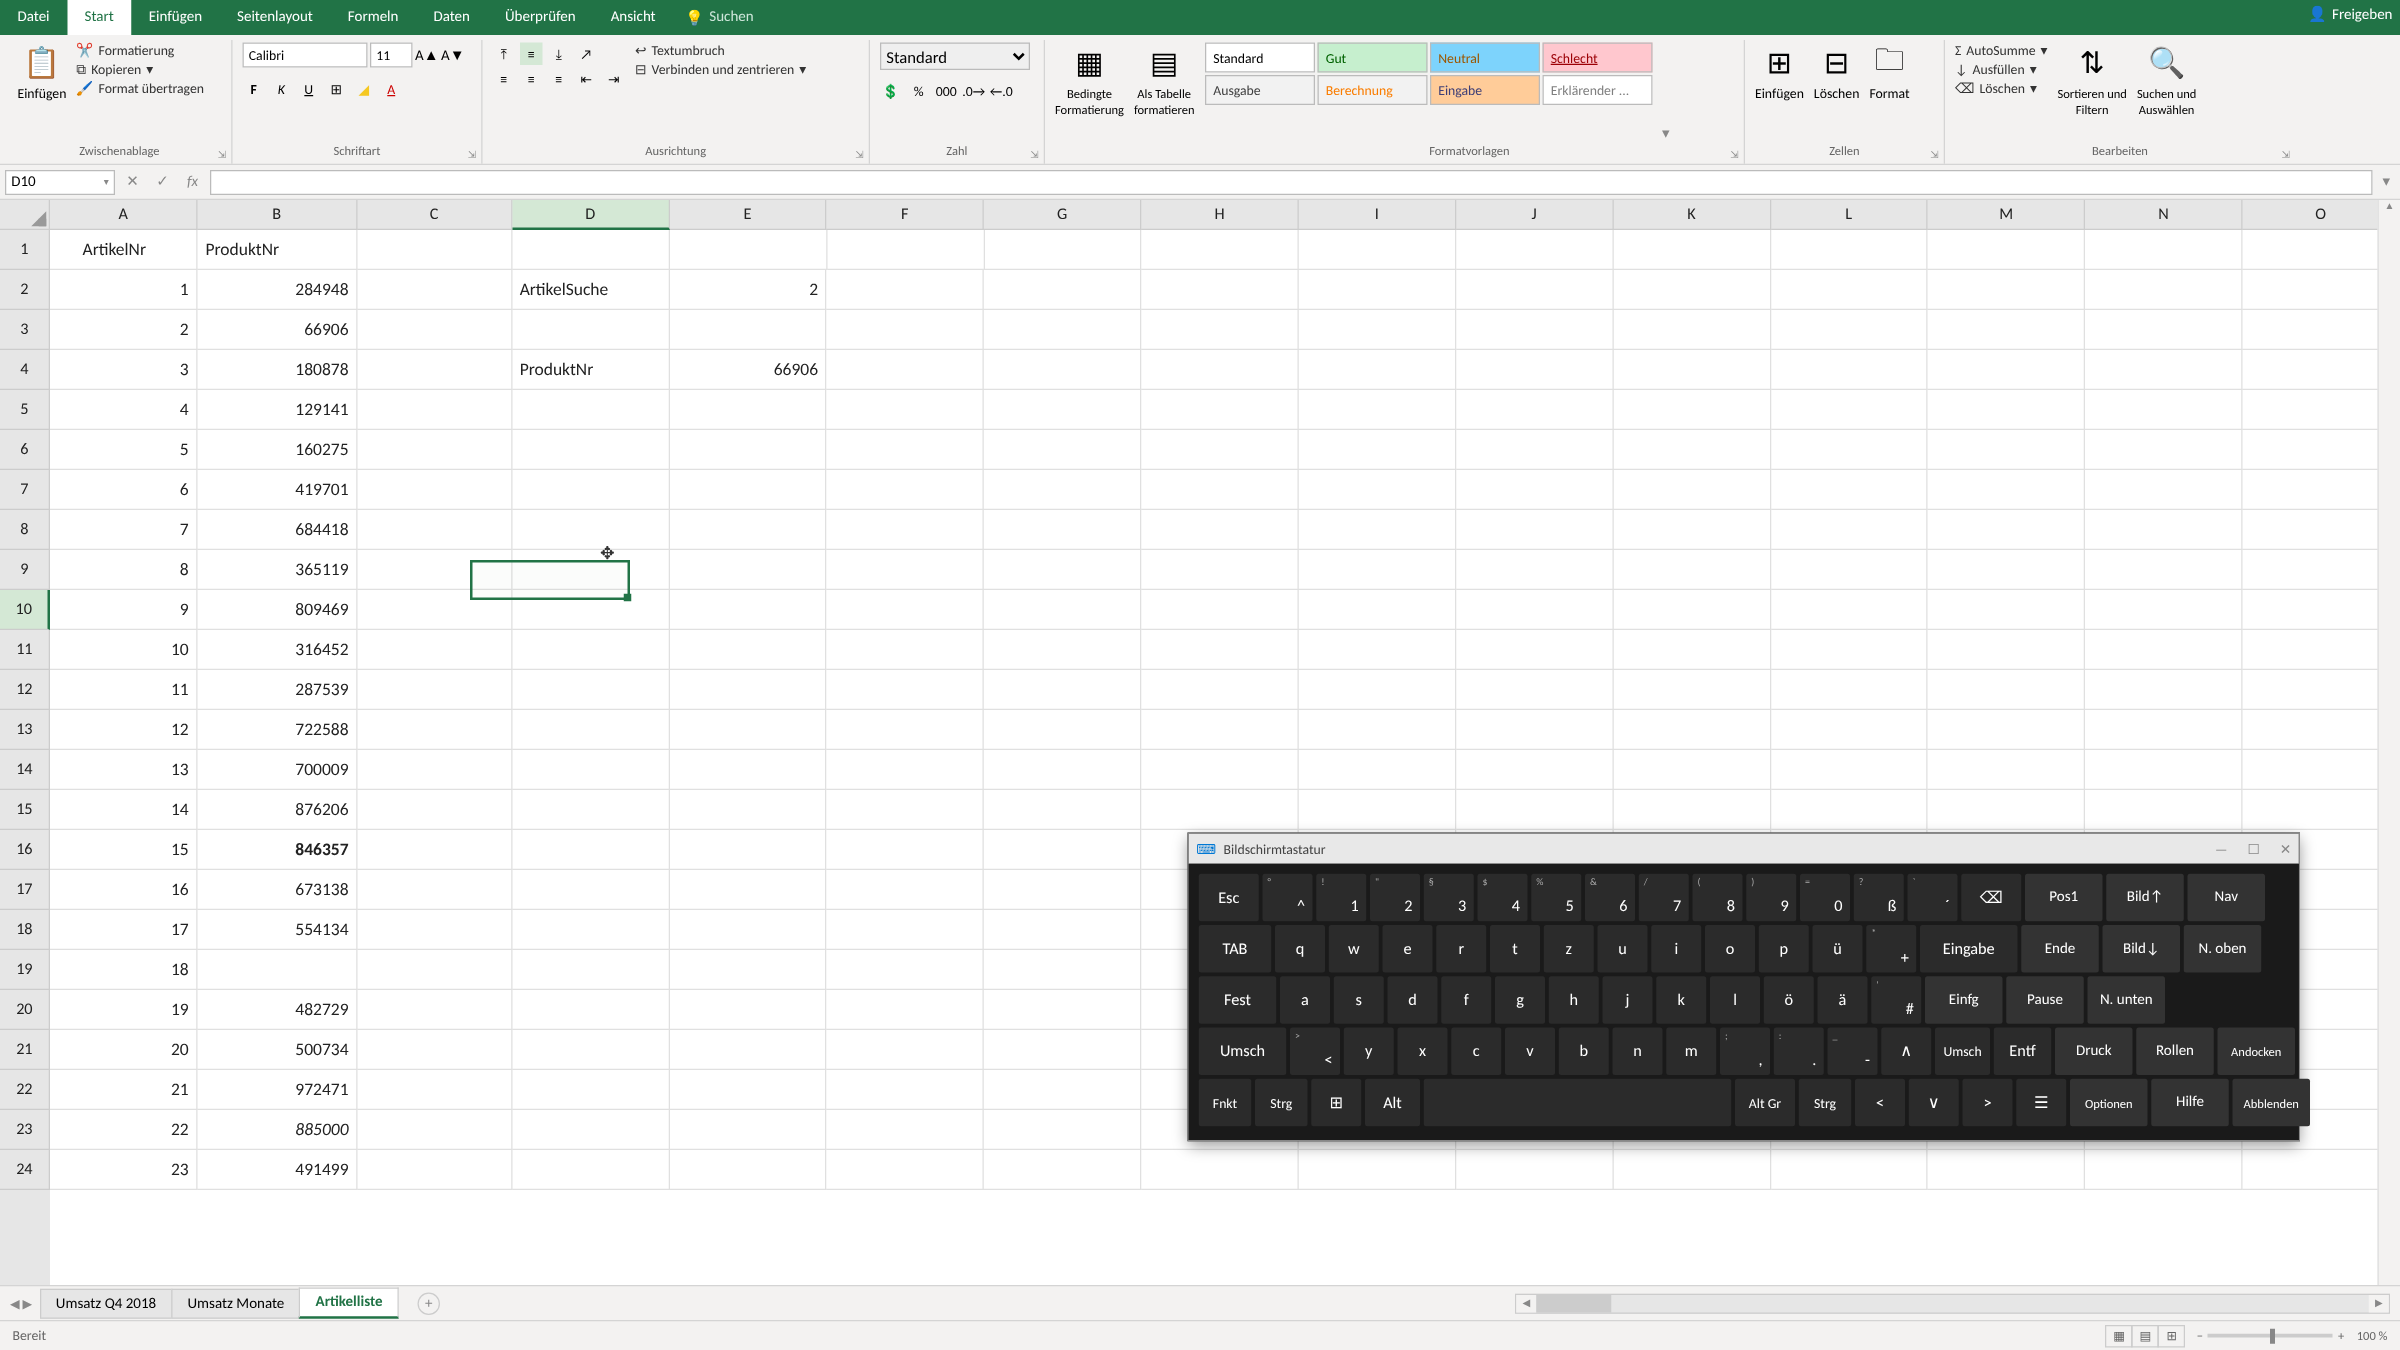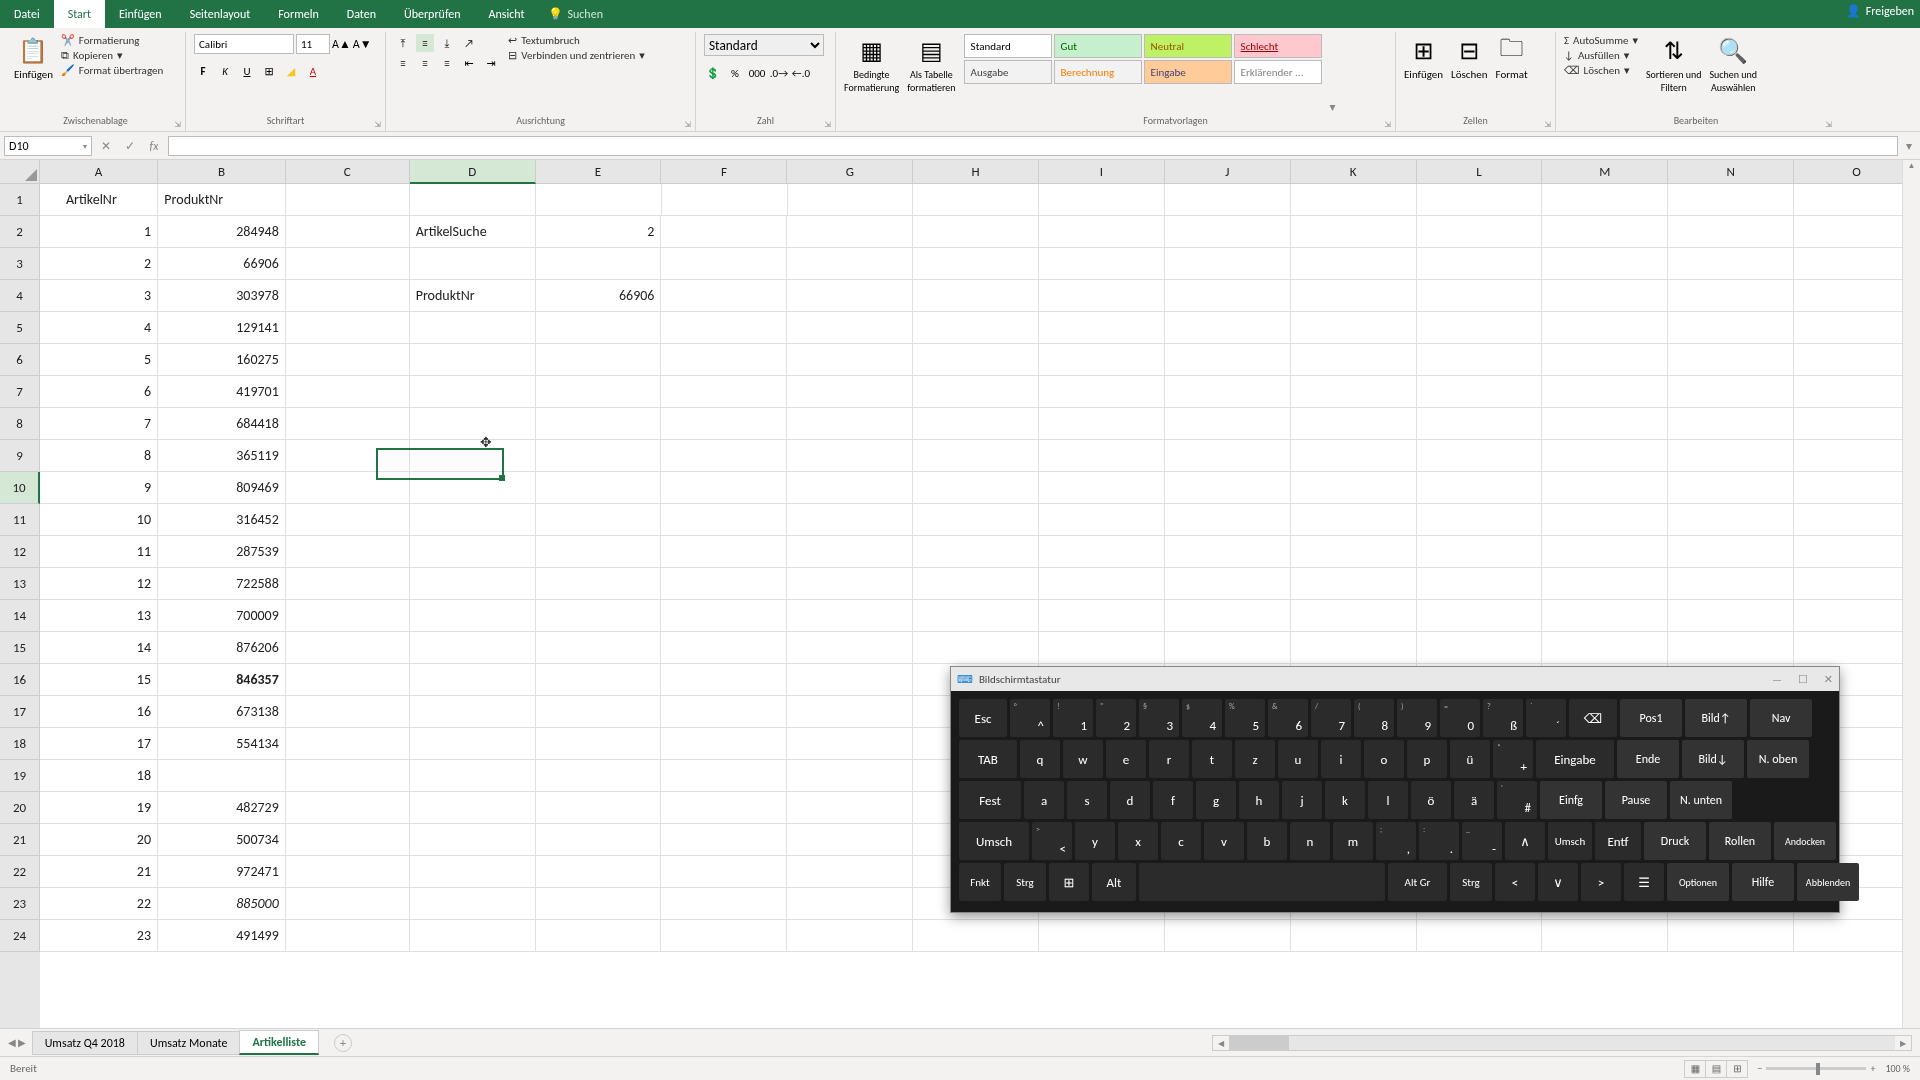--- a/index.html
+++ b/index.html
@@ -212,21 +212,21 @@
 Formatierung</span>
       </div>
       <div class="bigbtn">
         <span class="icn">▤</span>
         <span style="white-space:pre-line;text-align:center;font-size:10px">Als Tabelle
 formatieren</span>
       </div>
       <div class="styles-gallery" id="styles-gallery">
           <div class="sg" style="background: rgb(255, 255, 255); color: rgb(0, 0, 0);">Standard</div>
           <div class="sg" style="background: rgb(198, 239, 206); color: rgb(0, 97, 0);">Gut</div>
-          <div class="sg" style="background: #bef264; color: rgb(156, 87, 0);">Neutral</div>
+          <div class="sg" style="background: #7dd3fc; color: rgb(156, 87, 0);">Neutral</div>
           <div class="sg" style="background: rgb(255, 199, 206); color: rgb(156, 0, 6); text-decoration: underline;">Schlecht</div>
           <div class="sg" style="background: rgb(242, 242, 242); color: rgb(63, 63, 63);">Ausgabe</div>
           <div class="sg" style="background: rgb(242, 242, 242); color: rgb(250, 125, 0);">Berechnung</div>
           <div class="sg" style="background: rgb(255, 204, 153); color: rgb(63, 63, 118);">Eingabe</div>
           <div class="sg" style="background: rgb(255, 255, 255); color: rgb(127, 127, 127);">Erklärender ...</div>
         </div>
       <span style="color:#888;align-self:flex-end">▾</span>
     </div>
     <div class="glabel" style="margin-left:120px">Formatvorlagen</div>
   </div>
@@ -376,21 +376,21 @@
         <div class="cell" style="width: 128px;"></div>
         <div class="cell" style="width: 128px;"></div>
         <div class="cell" style="width: 128px;"></div>
         <div class="cell" style="width: 128px;"></div>
         <div class="cell" style="width: 128px;"></div>
         <div class="cell" style="width: 128px;"></div>
         <div class="cell" style="width: 128px;"></div>
       </div>
       <div class="row">
         <div class="cell r" style="width: 120px;">3</div>
-        <div class="cell r" style="width: 130px;">303978</div>
+        <div class="cell r" style="width: 130px;">180878</div>
         <div class="cell" style="width: 126px;"></div>
         <div class="cell" style="width: 128px;">ProduktNr</div>
         <div class="cell r" style="width: 128px;">66906</div>
         <div class="cell" style="width: 128px;"></div>
         <div class="cell" style="width: 128px;"></div>
         <div class="cell" style="width: 128px;"></div>
         <div class="cell" style="width: 128px;"></div>
         <div class="cell" style="width: 128px;"></div>
         <div class="cell" style="width: 128px;"></div>
         <div class="cell" style="width: 128px;"></div>
@@ -926,21 +926,21 @@
         <div class="key side">Druck</div>
         <div class="key side">Rollen</div>
         <div class="key side" style="font-size: 10px;">Andocken</div>
       </div>
       <div class="krow">
         <div class="key small" style="width: 42px; position: relative;">Fnkt</div>
         <div class="key small" style="width: 42px; position: relative;">Strg</div>
         <div class="key" style="width: 40px; position: relative;">⊞</div>
         <div class="key" style="width: 44px; position: relative;">Alt</div>
         <div class="key" style="width: 246px; position: relative;"></div>
-        <div class="key small" style="width: 59px; position: relative;">Alt Gr</div>
+        <div class="key small" style="width: 48px; position: relative;">Alt Gr</div>
         <div class="key small" style="width: 42px; position: relative;">Strg</div>
         <div class="key" style="width: 40px; position: relative;">&lt;</div>
         <div class="key" style="width: 40px; position: relative;">∨</div>
         <div class="key" style="width: 40px; position: relative;">&gt;</div>
         <div class="key" style="width: 40px; position: relative;">☰</div>
         <div class="key side" style="font-size: 10px;">Optionen</div>
         <div class="key side">Hilfe</div>
         <div class="key side" style="font-size: 10px;">Abblenden</div>
       </div>
     </div>

